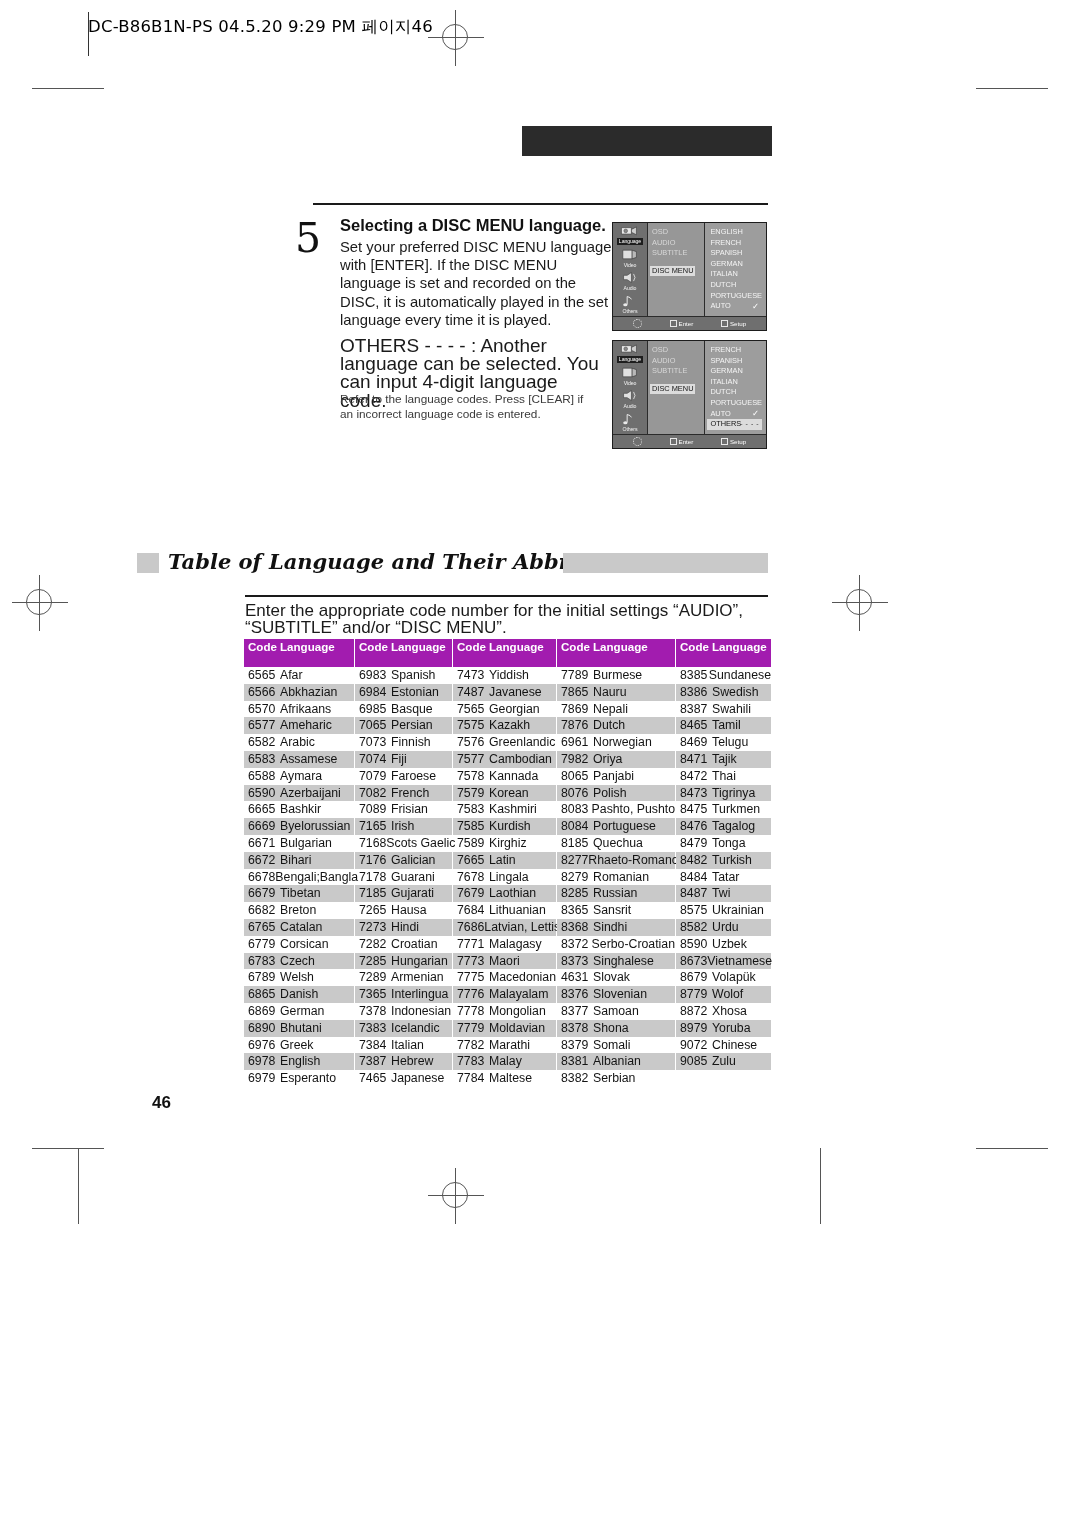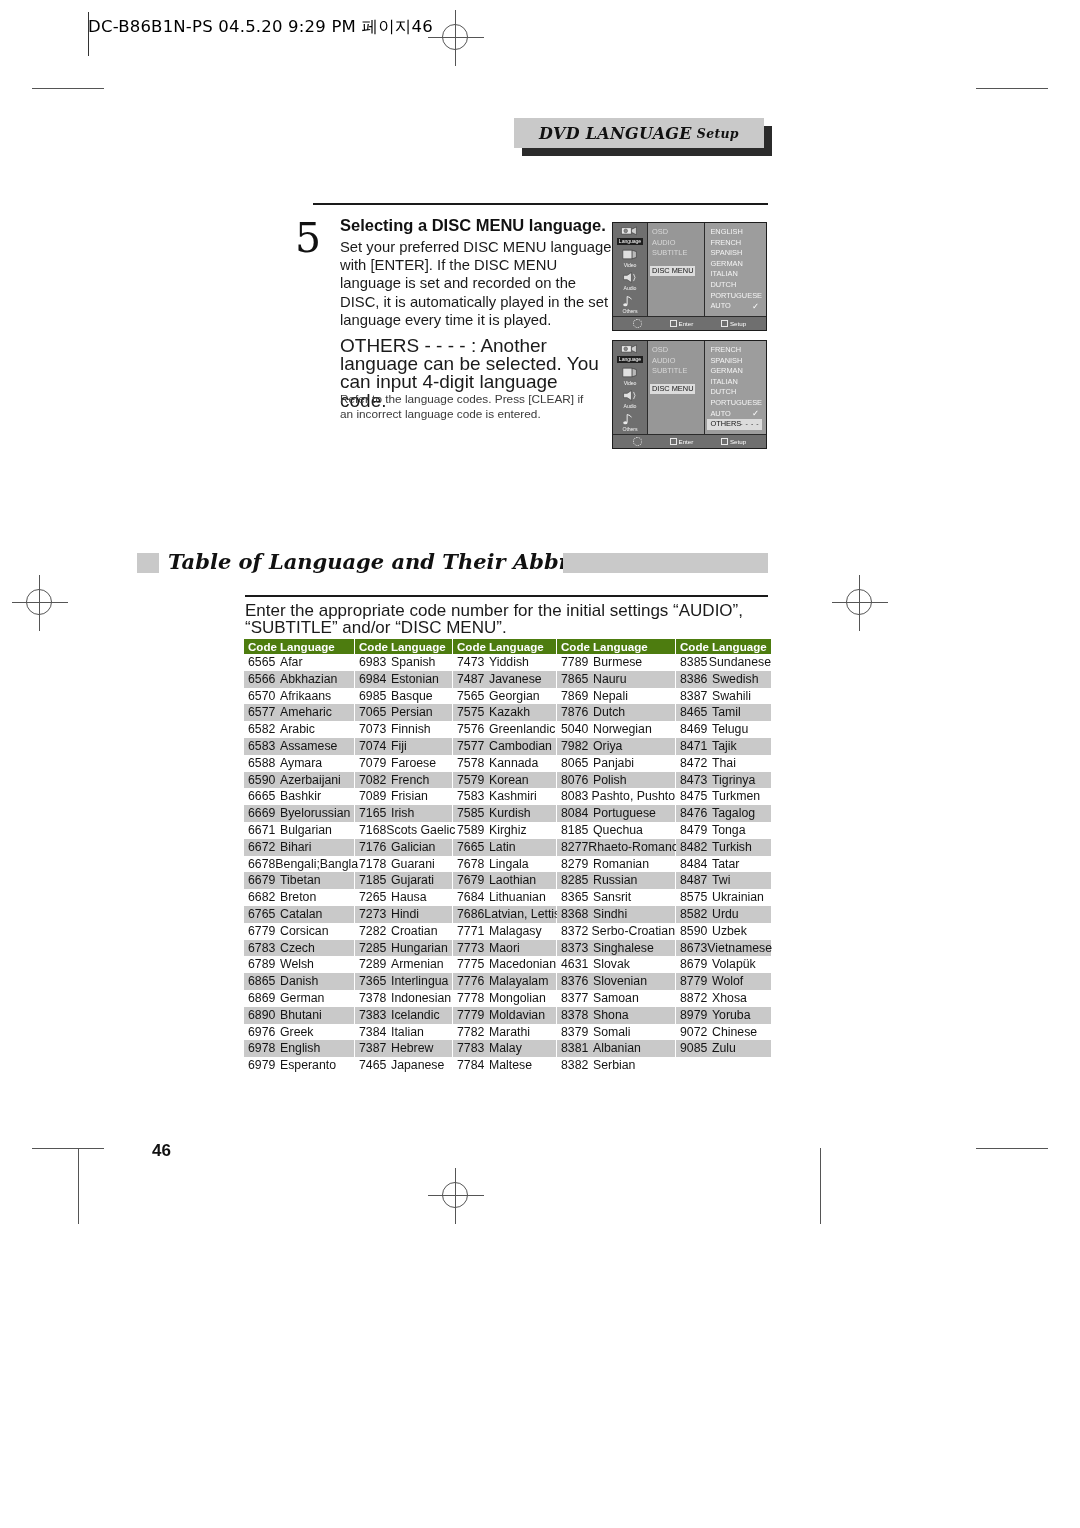--- a/index.html
+++ b/index.html
@@ -358,25 +358,25 @@
     left: 244px;
     top: 639px;
     display: flex;
     gap: 1px;
   }
   .lang-col {
     display: flex;
     flex-direction: column;
   }
   .lang-col .chead {
-    background: #4d7c0f;
+    background: #a21caf;
     color: #ffffff;
     font-size: 11.6px;
     font-weight: bold;
-    height: 15px;
+    height: 28px;
     line-height: 15px;
     display: flex;
     padding-left: 4px;
     box-sizing: border-box;
   }
   .lang-col .chead .c1 { width: 32px; }
   .lang-row {
     display: flex;
     height: 16.8px;
     line-height: 16.8px;
@@ -398,21 +398,20 @@
   .w4 { width: 95px; }
 
   
   .page-num {
     position: absolute;
     left: 152px;
     top: 1093px;
     font-size: 17px;
     font-weight: bold;
     color: #111;
-    margin-top: 48px;
   }
 </style>
 </head>
 <body>
 
 <div class="crop-line" style="left:32px;top:88px;width:72px;height:1.3px;"></div>
 <div class="crop-line" style="left:976px;top:88px;width:72px;height:1.3px;"></div>
 <div class="crop-line" style="left:32px;top:1148px;width:72px;height:1.3px;"></div>
 <div class="crop-line" style="left:976px;top:1148px;width:72px;height:1.3px;"></div>
 <div class="crop-line" style="left:78px;top:1148px;width:1.3px;height:76px;"></div>
@@ -437,24 +436,20 @@
   <div class="v"></div>
     <div class="h"></div>
     <div class="circle"></div>
 </div>
 
 <div class="header-rule"></div>
 <div class="file-header">DC-B86B1N-PS  04.5.20 9:29 PM  페이지46</div>
 
 <div class="banner-wrap">
   <div class="banner-shadow"></div>
-  <div class="banner-face">
-    <span class="txt">DVD LANGUAGE</span>
-    <span class="txt small" style="margin-left:5px;">Setup</span>
-  </div>
 </div>
 
 <div class="step-rule"></div>
 <div class="step-num">5</div>
 <div class="step-title">Selecting a DISC MENU language.</div>
 <div class="step-body">Set your preferred DISC MENU language with [ENTER]. If the DISC MENU language is set and recorded on the DISC, it is automatically played in the set language every time it is played.</div>
 <div class="others-body">OTHERS - - - - : Another language can be selected. You can input 4-digit language code.</div>
 <div class="others-note">Refer to the language codes. Press [CLEAR] if an incorrect language code is entered.</div>
 
 <div class="osd osd-1">
@@ -934,21 +929,21 @@
       </div>
       <div class="lang-row">
         <span class="code">7869</span>
         <span class="name">Nepali</span>
       </div>
       <div class="lang-row alt">
         <span class="code">7876</span>
         <span class="name">Dutch</span>
       </div>
       <div class="lang-row">
-        <span class="code">5040</span>
+        <span class="code">6961</span>
         <span class="name">Norwegian</span>
       </div>
       <div class="lang-row alt">
         <span class="code">7982</span>
         <span class="name">Oriya</span>
       </div>
       <div class="lang-row">
         <span class="code">8065</span>
         <span class="name">Panjabi</span>
       </div>

